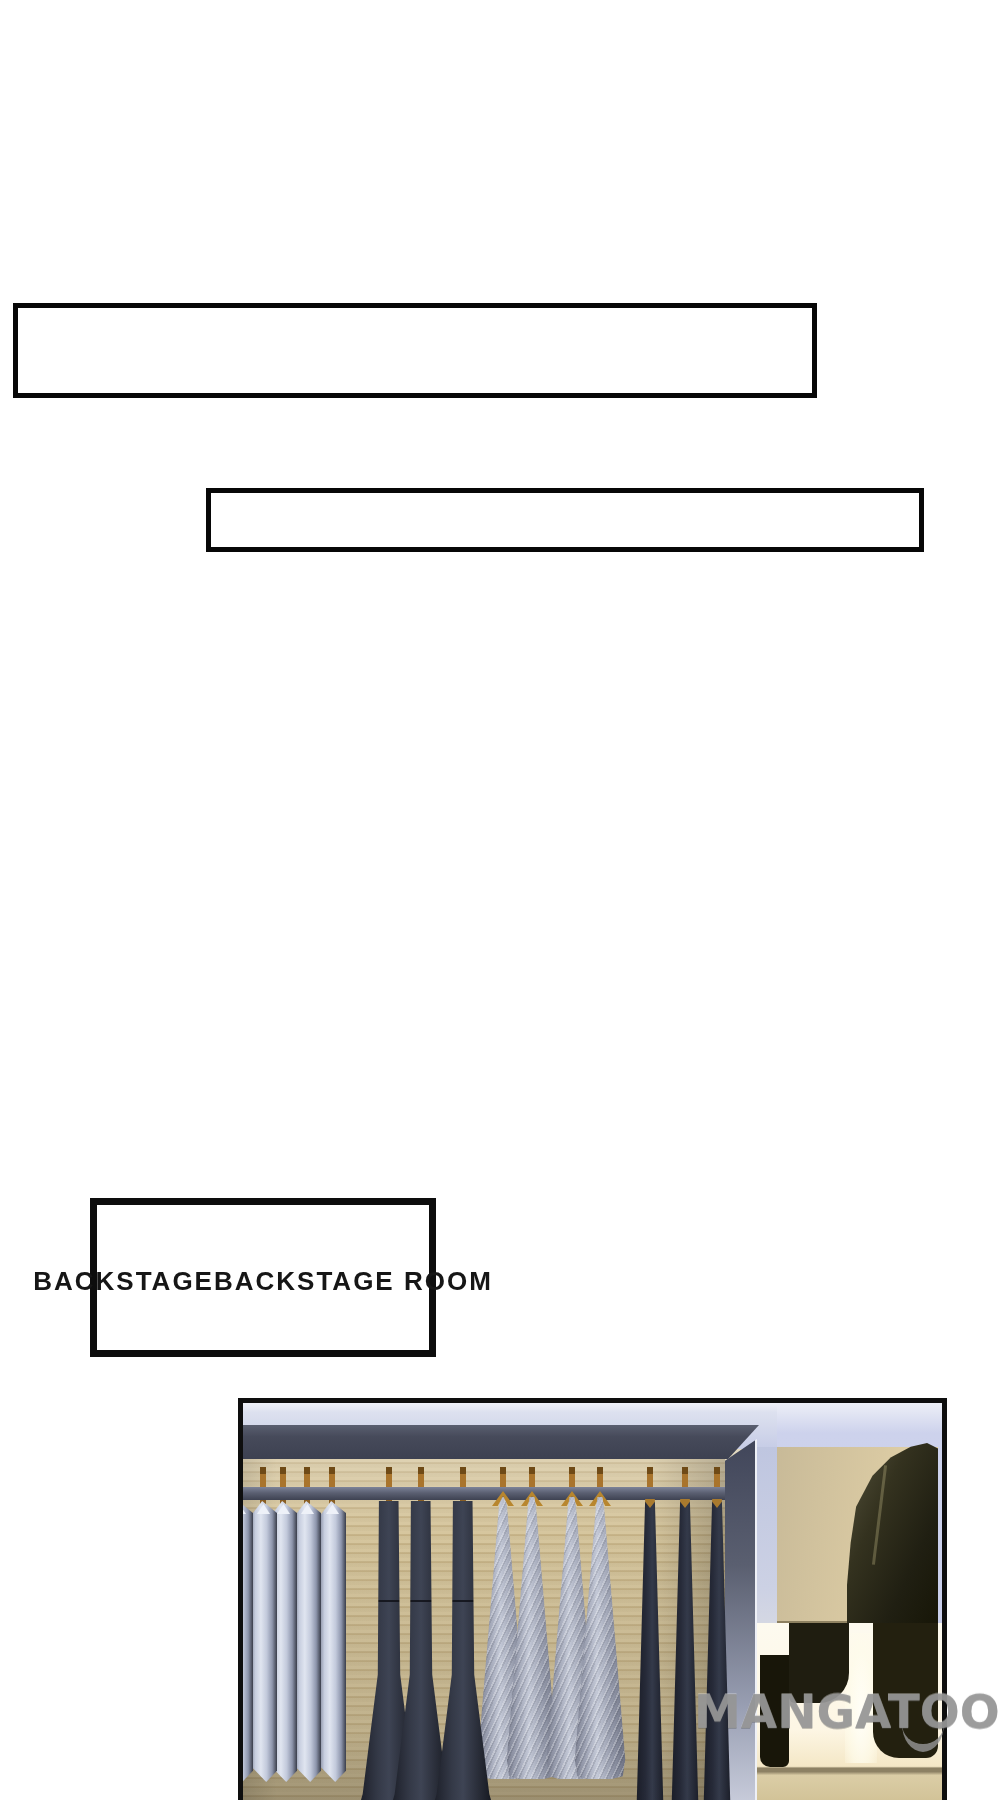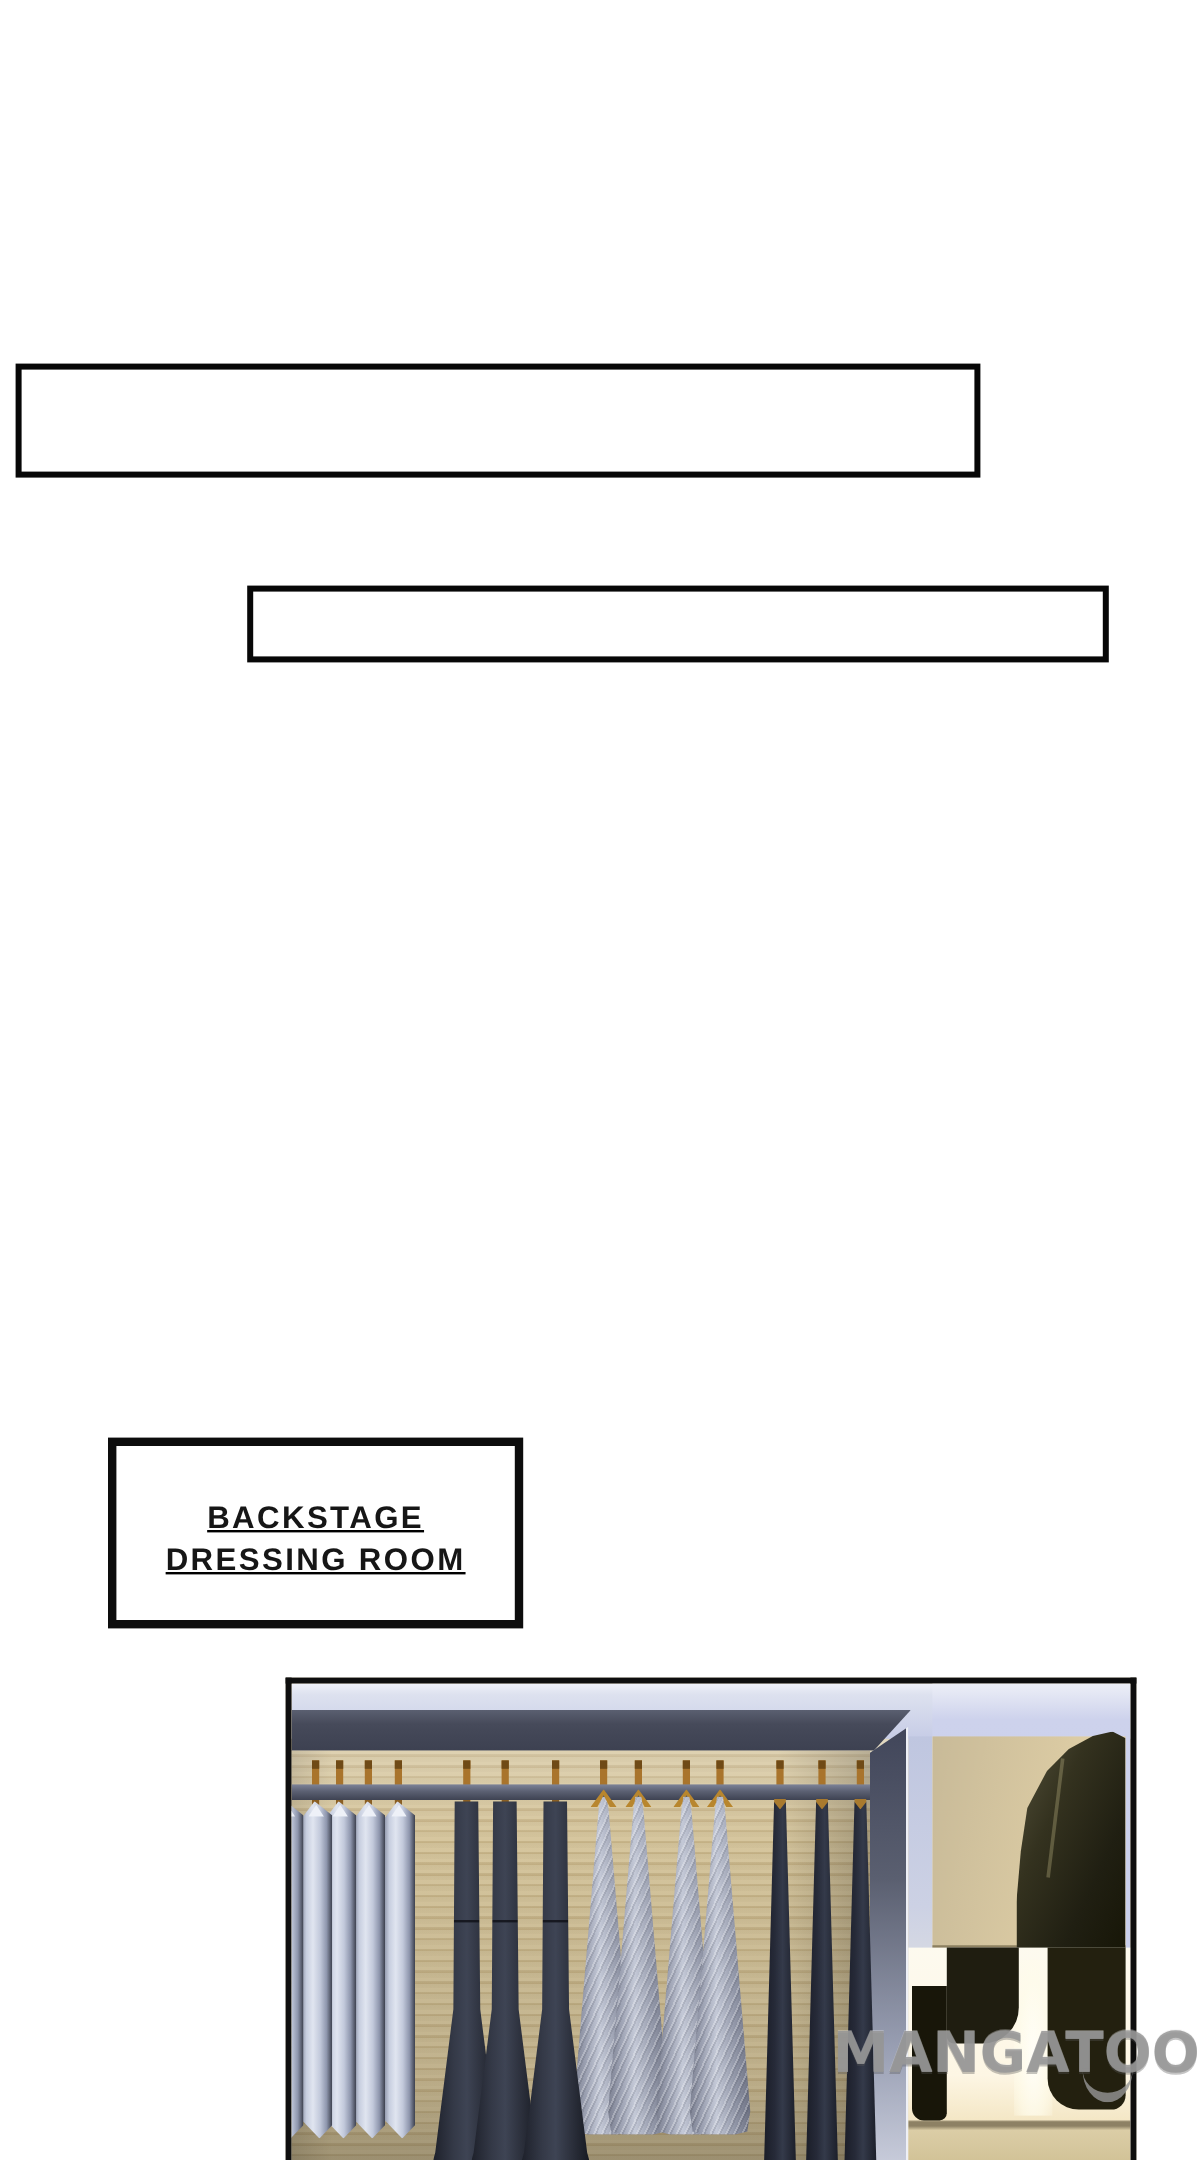--- a/index.html
+++ b/index.html
@@ -6,22 +6,22 @@
   .page{position:relative;width:1000px;height:1800px;background:#ffffff;overflow:hidden;
         font-family:"Liberation Sans",sans-serif;}
 
   
   .cbox{position:absolute;background:#ffffff;border:5px solid #070707;box-sizing:border-box;}
   .cbox1{left:13px;top:303px;width:804px;height:95px;}
   .cbox2{left:206px;top:488px;width:718px;height:64px;}
 
   
   .sign{position:absolute;left:90px;top:1198px;width:346px;height:159px;border:7px solid #0d0d0d;
-        box-sizing:border-box;background:#ffffff;display:flex;flex-direction:column;
-        align-items:center;justify-content:center;padding-top:8px;text-decoration:underline;}
+        box-sizing:border-box;background:#ffffff;display:flex;flex-direction:row;
+        align-items:center;justify-content:center;padding-top:8px;}
   .sign div{font-size:26px;font-weight:700;letter-spacing:2px;color:#161616;line-height:35px;white-space:nowrap;}
 
   
   .panel{position:absolute;left:238px;top:1398px;width:709px;height:402px;box-sizing:border-box;
          border:5px solid #0e0e0e;border-bottom:none;background:#cfc0999a;overflow:hidden;}
   .panel *{position:absolute;}
 
   .ceiling{left:0;top:0;width:699px;height:46px;z-index:1;
     background:linear-gradient(180deg,#eff1f8 0%,#dde1ef 20%,#c6cce6 100%);}
   .beam{left:0;top:22px;width:516px;height:34px;z-index:2;
@@ -107,21 +107,21 @@
 </head>
 <body>
 
 <div class="page">
 
   <div class="cbox cbox1"></div>
   <div class="cbox cbox2"></div>
 
   <div class="sign">
     <div>BACKSTAGE</div>
-    <div>DRESSING ROOM</div>
+    <div>BACKSTAGE ROOM</div>
   </div>
 
   <div class="panel">
     <div class="ceiling"></div>
     <div class="wood"></div>
     <div class="beam"></div>
     <div class="rail"></div>
 
     <div class="hook" style="left:-6px"></div>
     <div class="hook" style="left:17px"></div>

